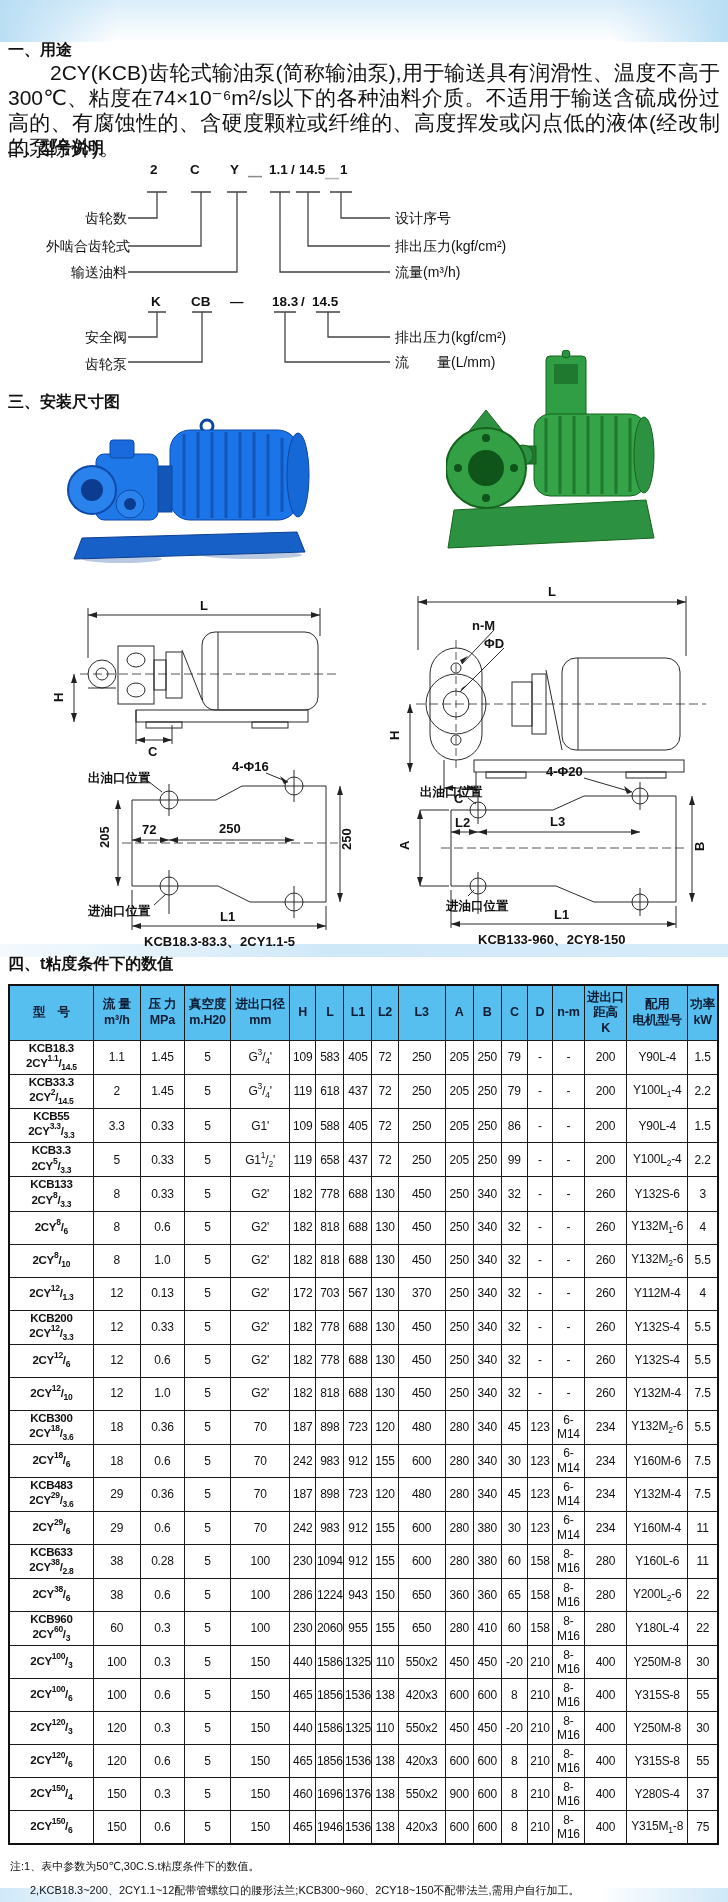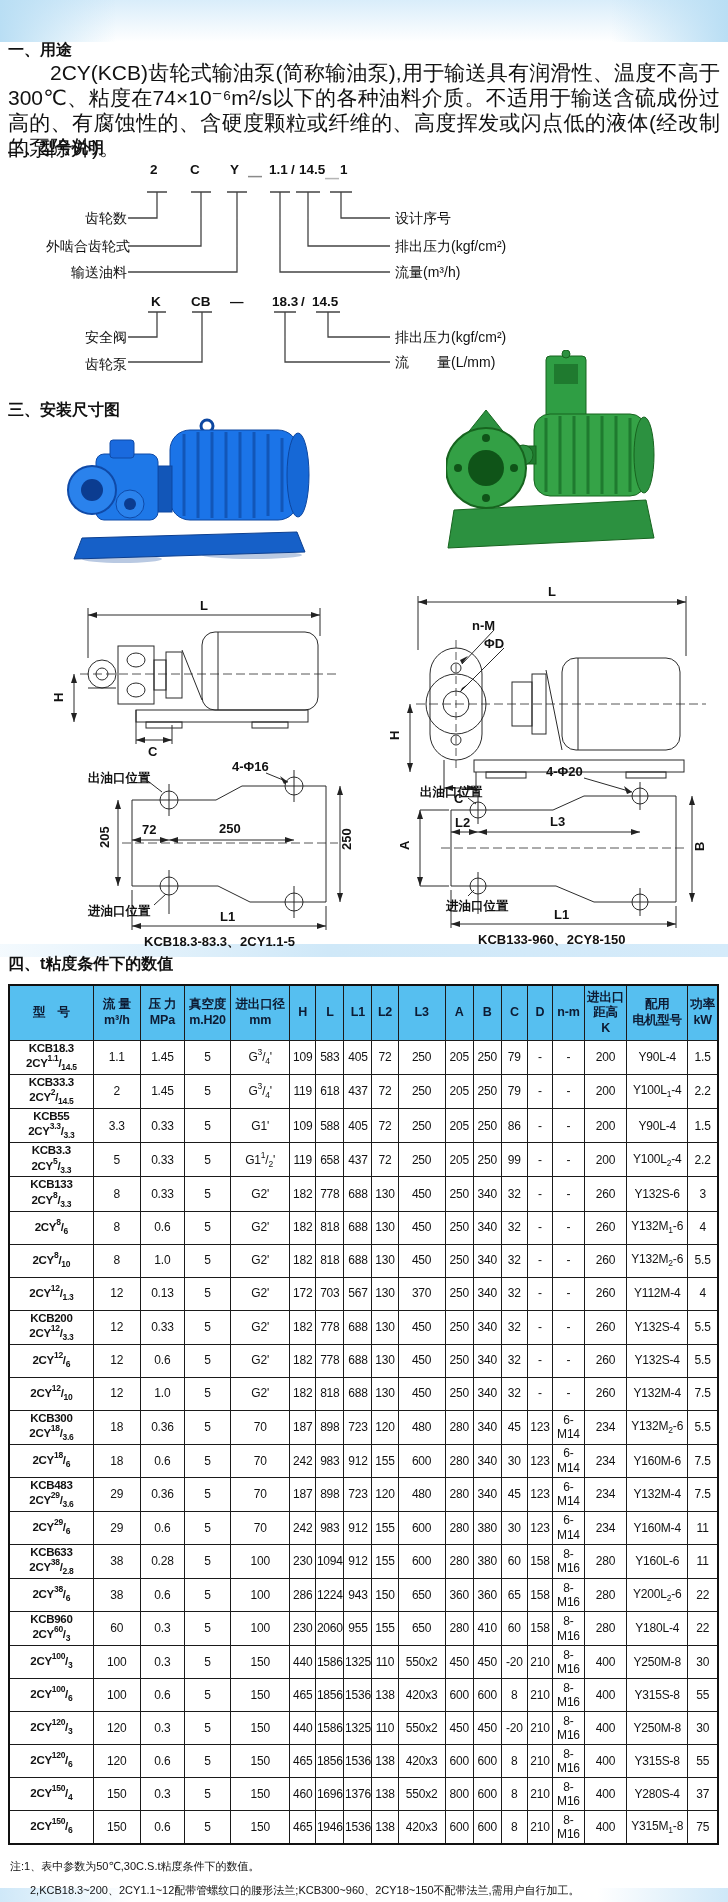--- a/index.html
+++ b/index.html
@@ -8,21 +8,21 @@
   .edge-top{position:absolute;top:0;left:0;width:728px;height:42px;
     background:linear-gradient(90deg,#b9def4 0%,rgba(255,255,255,0) 16%,rgba(255,255,255,0) 84%,#b9def4 100%),
                linear-gradient(180deg,#d9edfa,rgba(255,255,255,0));}
   .edge-bottom{position:absolute;bottom:0;left:0;width:728px;height:14px;
     background:linear-gradient(90deg,#cfe8f8,rgba(255,255,255,0) 18%,rgba(255,255,255,0) 82%,#cfe8f8);}
   .band-mid{position:absolute;top:944px;left:0;width:728px;height:13px;
     background:linear-gradient(90deg,rgba(210,234,250,.25),#cfe8f8 45%,#d5ebfa);}
   .title{position:absolute;top:5px;left:0;width:728px;margin:0;text-align:center;
          font-size:21px;font-weight:bold;letter-spacing:1px;}
   .sec-h{position:absolute;left:8px;font-size:16px;font-weight:bold;white-space:nowrap;z-index:2;}
-  #s1h{top:40px}#s2h{top:138px}#s3h{top:400px}#s4h{top:954px}
+  #s1h{top:40px}#s2h{top:138px}#s3h{top:392px}#s4h{top:954px}
   .body-text{position:absolute;top:60px;left:8px;width:712px;margin:0;font-size:21px;
              line-height:25px;text-align:justify;text-indent:2em;}
   
   .diagram{position:absolute;top:160px;left:0;width:728px;height:222px;}
   .diagram svg{position:absolute;left:0;top:0;}
   .dg{position:absolute;font-size:14px;white-space:nowrap;}
   .code{font-weight:bold;font-size:13.5px;}
   .dimdash{color:#8a8a8a;font-weight:bold;}
   .dimdash2{color:#b5b5b5;font-weight:bold;}
   
@@ -799,21 +799,21 @@
           <td class="model">2CY<sup>150</sup>/<sub>4</sub></td>
           <td>150</td>
           <td>0.3</td>
           <td>5</td>
           <td>150</td>
           <td>460</td>
           <td>1696</td>
           <td>1376</td>
           <td>138</td>
           <td>550x2</td>
-          <td>800</td>
+          <td>900</td>
           <td>600</td>
           <td>8</td>
           <td>210</td>
           <td>8-M16</td>
           <td>400</td>
           <td>Y280S-4</td>
           <td>37</td>
         </tr>
         <tr>
           <td class="model">2CY<sup>150</sup>/<sub>6</sub></td>

